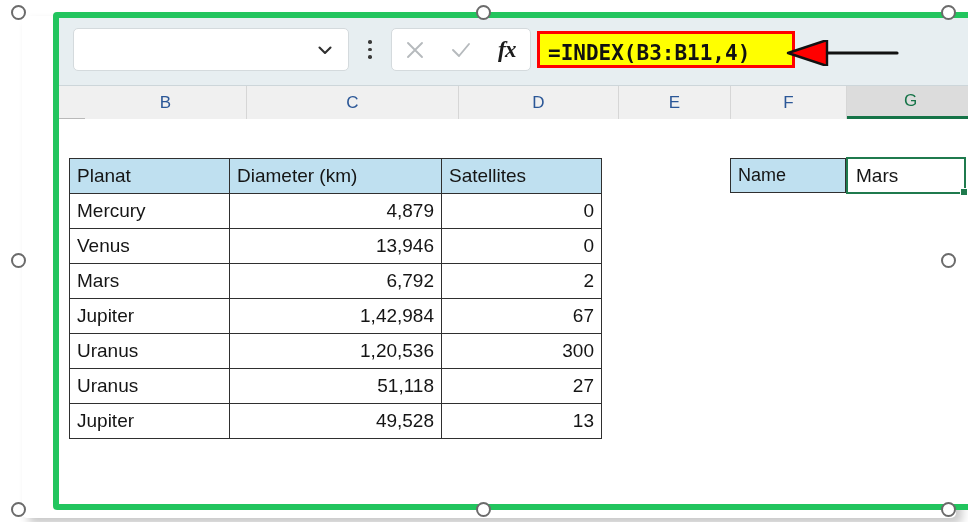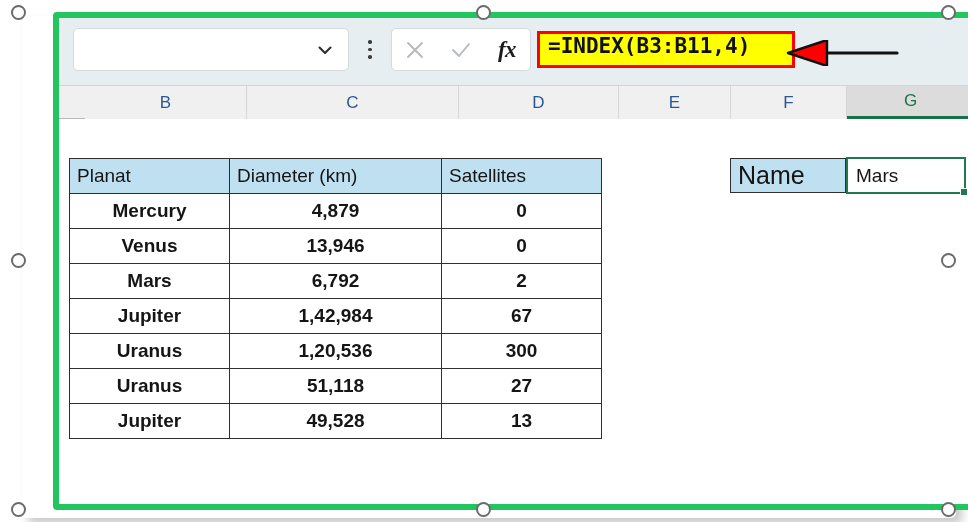--- a/index.html
+++ b/index.html
@@ -115,21 +115,21 @@
     letter-spacing: -0.5px;
   }
 
   .formula-input {
     position: absolute;
     left: 478px; top: 13px;
     height: 37px;
     min-width: 258px;
     background: #ffff00;
     border: 3px solid #ff0000;
-    display: flex; align-items: flex-start;
+    display: flex; align-items: flex-end;
     padding: 0 8px;
   }
   .formula-text {
     font-family: "DejaVu Sans Mono", monospace;
     font-size: 21px;
     font-weight: 700;
     color: #111111;
     letter-spacing: 0px;
     white-space: nowrap;
   }
@@ -190,44 +190,43 @@
     position: absolute;
     left: 10px; top: 39px;
     border-collapse: collapse;
     background: #ffffff;
   }
   .ptable td, .ptable th {
     border: 1px solid #2f2f2f;
     height: 35px;
     font-size: 19px;
     color: #151515;
-    font-weight: 700;
+    font-weight: 400;
     padding: 0 7px;
-    text-align: center;
   }
   .ptable th {
     background: #bfe0f0;
     text-align: left;
     font-weight: 400;
   }
   .col-name  { width: 160px; text-align: left; }
   .col-diam  { width: 212px; }
   .col-sat   { width: 160px; }
   .num { text-align: right; }
 
   
   .res-label {
     position: absolute;
     left: 671px; top: 39px;
     width: 116px; height: 35px;
     background: #bfe0f0;
     border: 1px solid #2f2f2f;
     display: flex; align-items: center;
     padding-left: 7px;
-    font-size: 25px;
+    font-size: 18px;
     color: #151515;
   }
   .res-value {
     position: absolute;
     left: 787px; top: 38px;
     width: 120px; height: 37px;
     background: #ffffff;
     border: 2px solid #1f7a4d;
     display: flex; align-items: center;
     padding-left: 8px;

